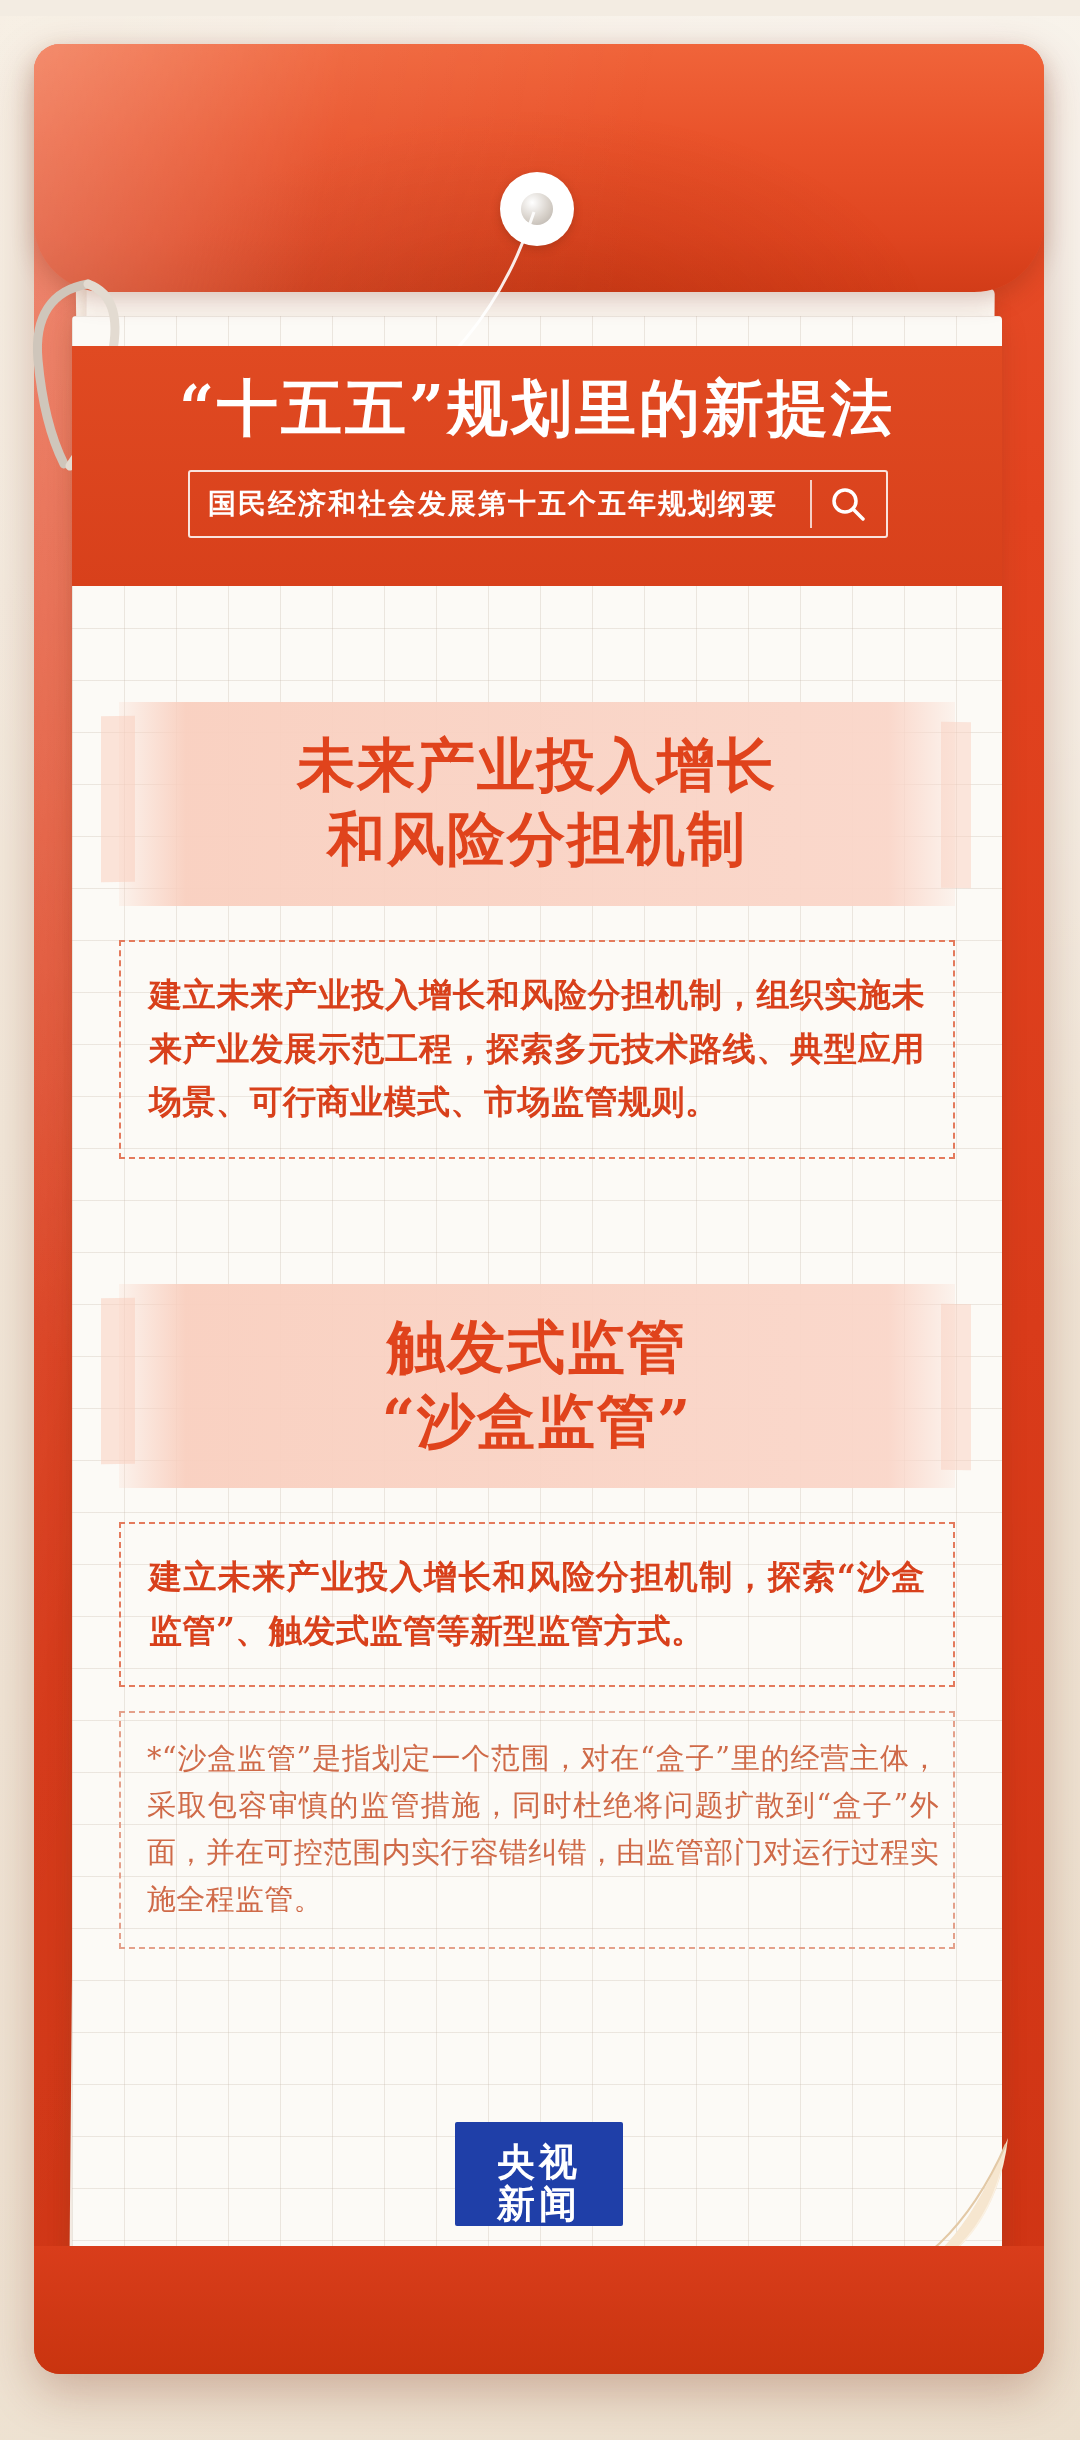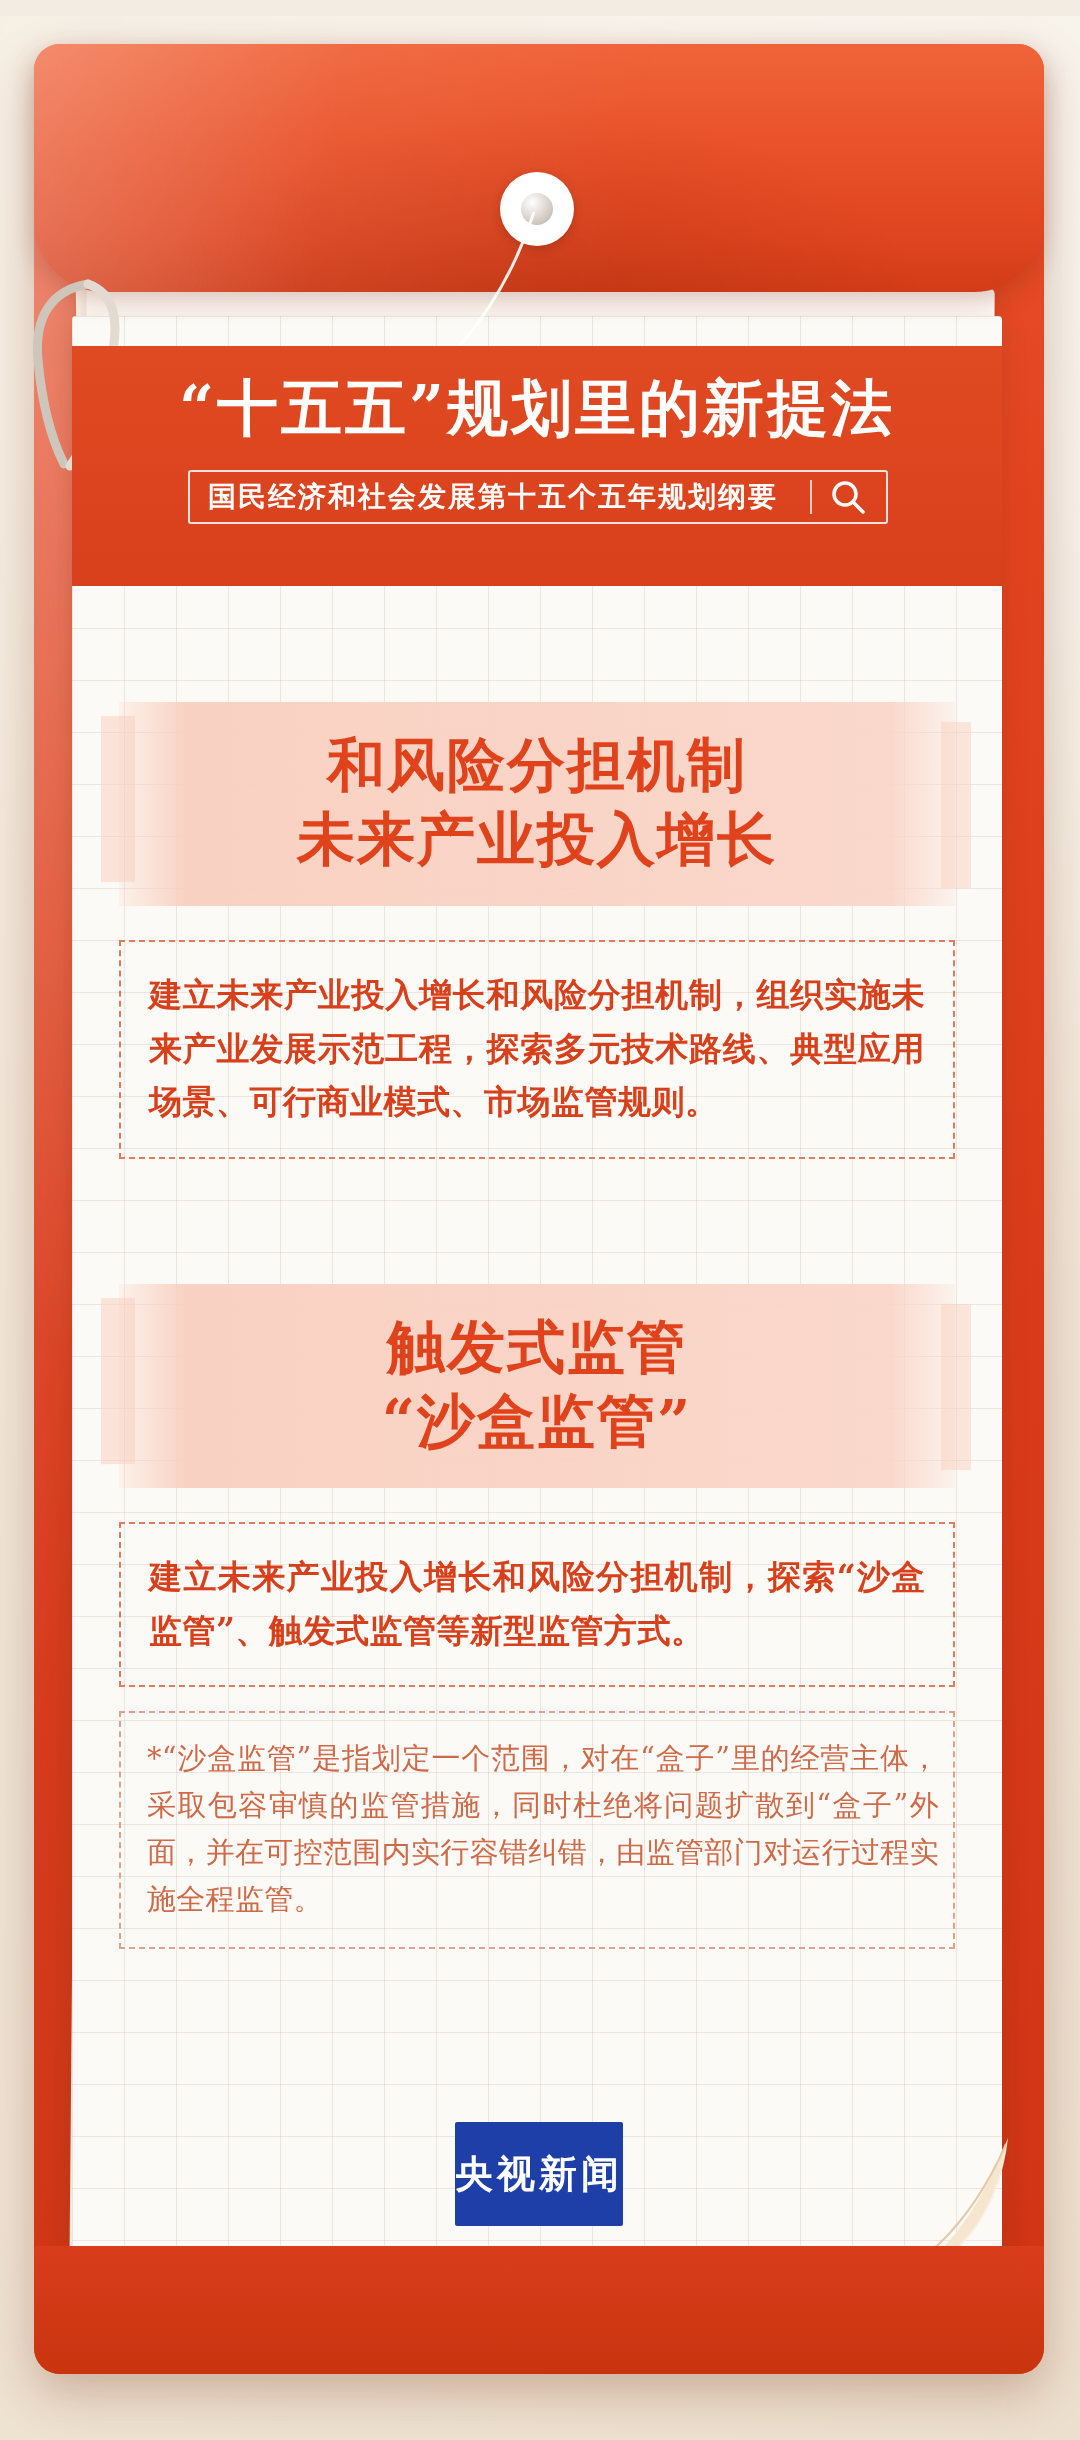--- a/index.html
+++ b/index.html
@@ -165,21 +165,21 @@
     font-size: 61px;
     font-weight: bold;
     letter-spacing: 3px;
     font-family: "DejaVu Serif", "Liberation Serif", serif;
   }
   .header-sub-wrap {
     position: absolute;
     left: 116px;
     top: 124px;
     width: 700px;
-    height: 54px;
+    height: 68px;
     border: 2px solid rgba(255,255,255,0.85);
     border-radius: 3px;
     display: flex;
     align-items: center;
     justify-content: space-between;
     padding: 0 18px;
     box-sizing: border-box;
   }
   .header-sub {
     color: #ffffff;
@@ -277,21 +277,21 @@
 
   
   .logo {
     position: absolute;
     left: 455px;
     top: 2106px;
     width: 168px;
     height: 104px;
     background: #1f3fa8;
     display: flex;
-    flex-direction: row;
+    flex-direction: column;
     align-items: center;
     justify-content: flex-end;
     border-radius: 2px;
   }
   .logo-l1, .logo-l2 {
     color: #ffffff;
     font-size: 38px;
     font-weight: bold;
     letter-spacing: 4px;
     line-height: 1.12;
@@ -357,22 +357,22 @@
       <div class="search-divider"></div>
       <svg class="search-icon" width="40" height="40" viewBox="0 0 40 40" fill="none">
         <circle cx="17" cy="17" r="11" stroke="#ffffff" stroke-width="3.5"></circle>
         <line x1="25" y1="25" x2="35" y2="35" stroke="#ffffff" stroke-width="3.5" stroke-linecap="round"></line>
       </svg>
     </div>
   </div>
 
   <div class="section" style="top: 686px;">
     <div class="hl-band">
+      <div class="hl-line">未来产业投入增长</div>
       <div class="hl-line">和风险分担机制</div>
-      <div class="hl-line">未来产业投入增长</div>
     </div>
     <div class="dashed-box">
       <div class="body-text">建立未来产业投入增长和风险分担机制，组织实施未来产业发展示范工程，探索多元技术路线、典型应用场景、可行商业模式、市场监管规则。</div>
     </div>
   </div>
 
   <div class="section" style="top: 1268px;">
     <div class="hl-band">
       <div class="hl-line">触发式监管</div>
       <div class="hl-line">“沙盒监管”</div>

